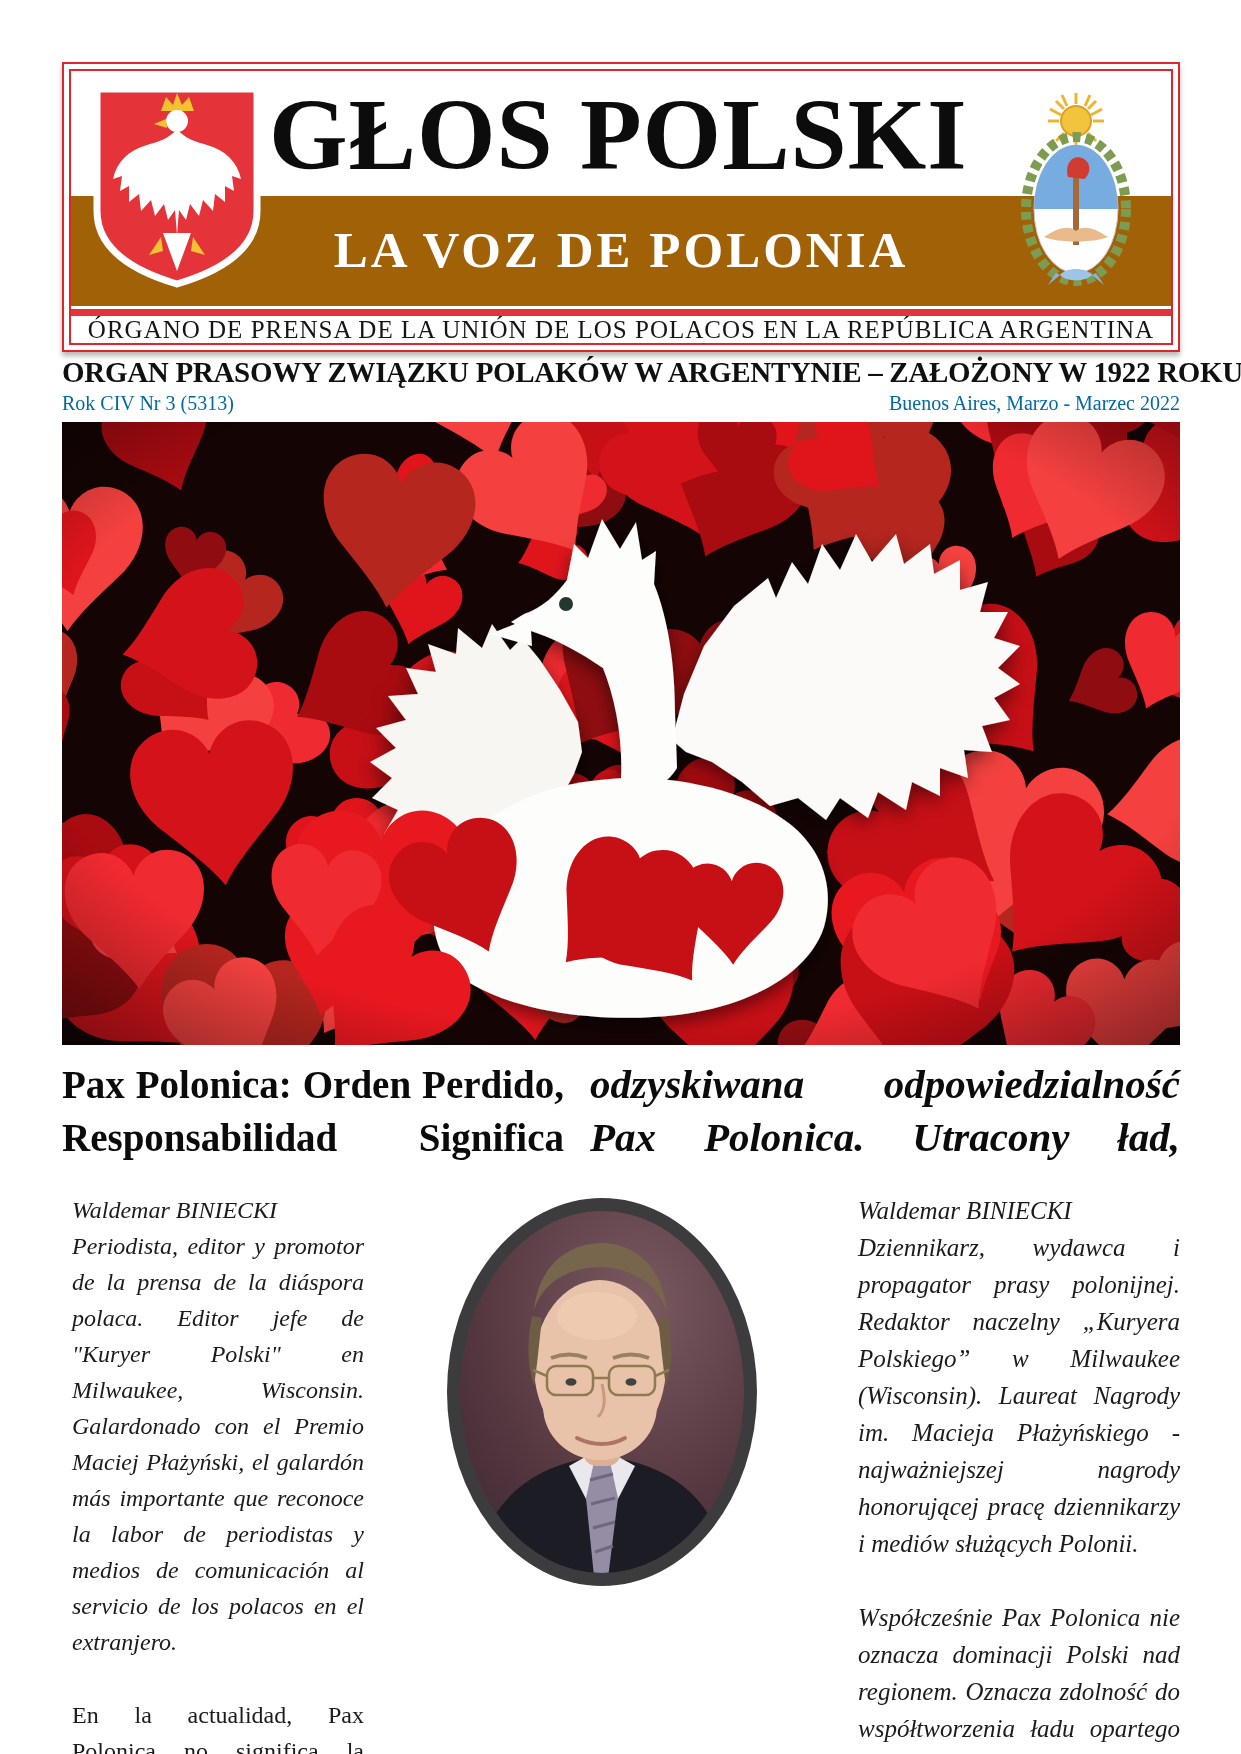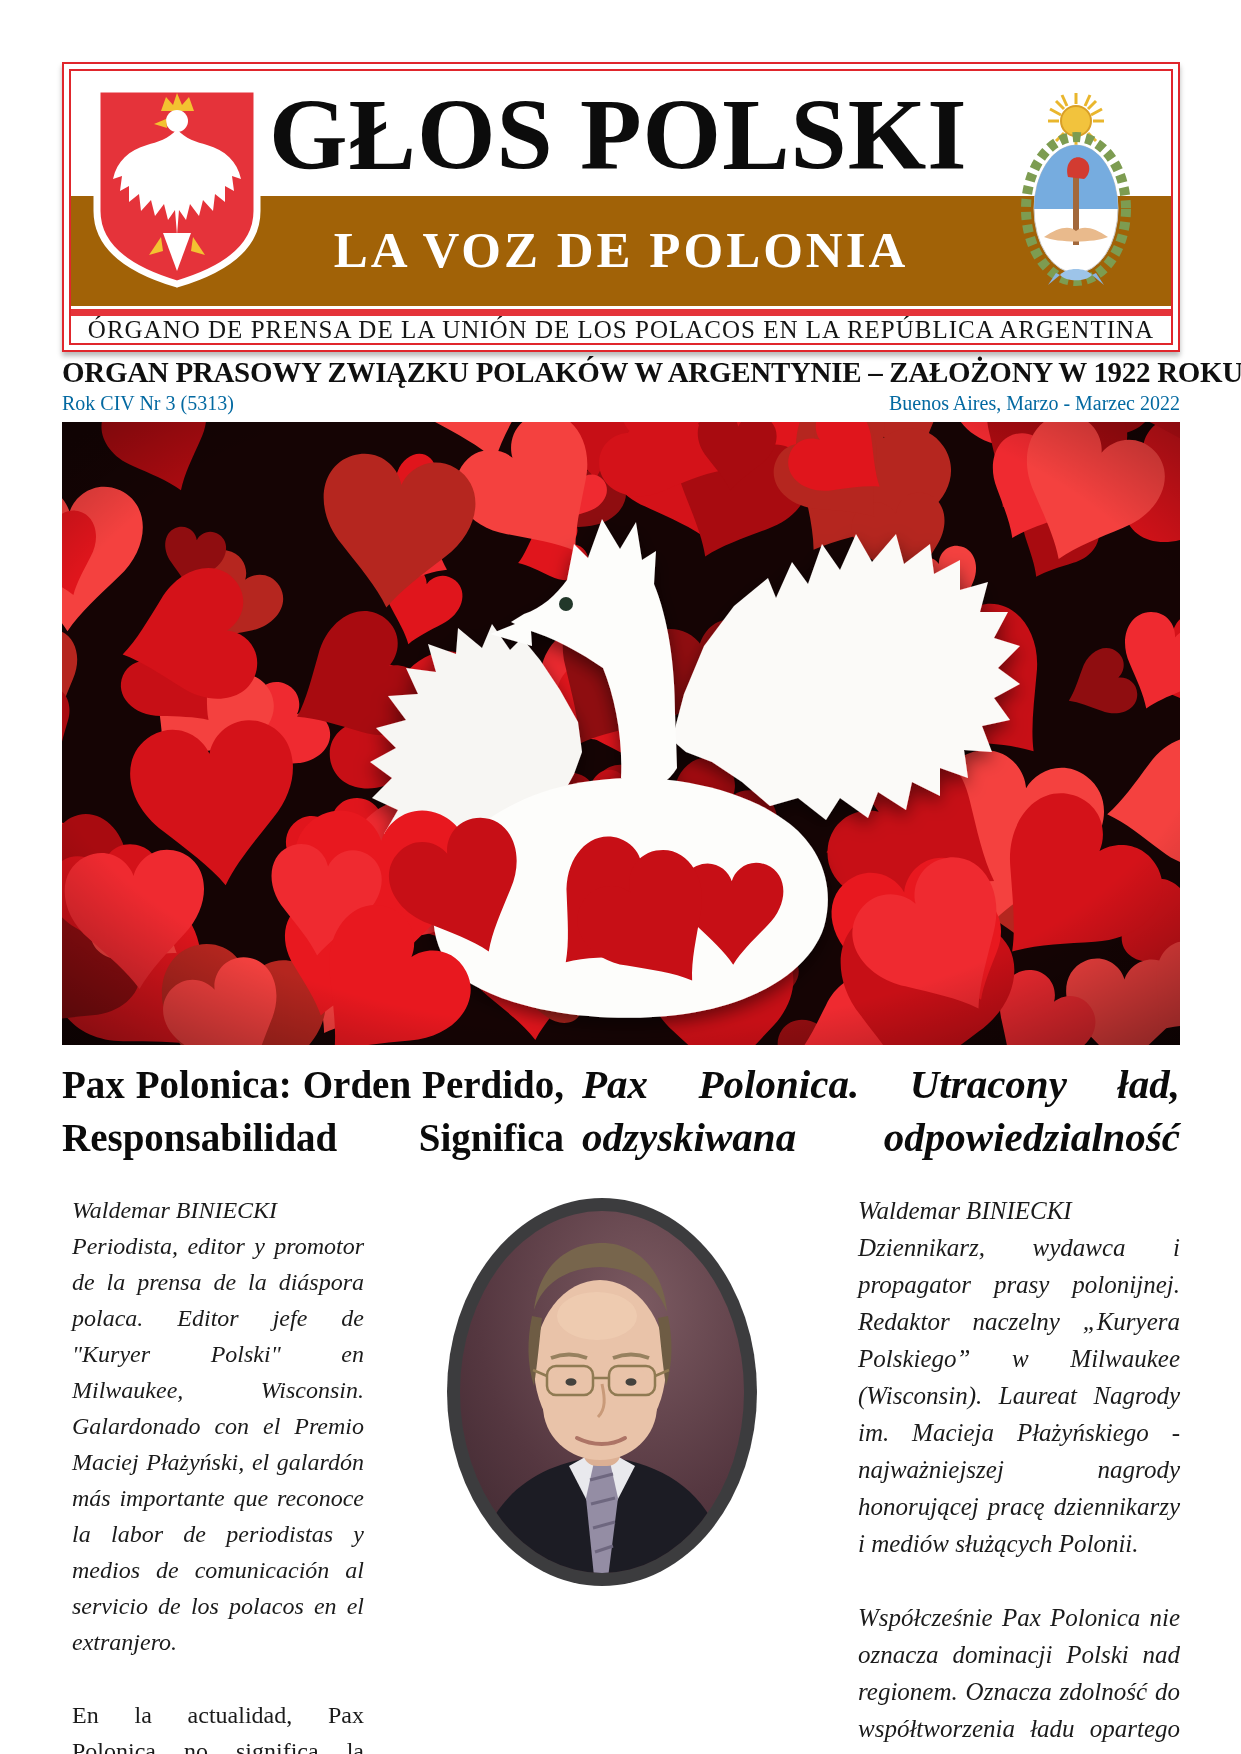--- a/index.html
+++ b/index.html
@@ -40,21 +40,21 @@
     font-size:29px;font-weight:bold;letter-spacing:-0.3px;color:#101010;white-space:nowrap;
   }
   .issue-row{
     position:absolute;left:62px;top:392px;width:1118px;display:flex;justify-content:space-between;
     font-size:20px;color:#0369a1;
   }
   
   .hero{position:absolute;left:62px;top:422px;width:1118px;height:623px;background:#150404;}
   .hero svg{display:block;}
   
-  .headline{position:absolute;left:62px;top:1058px;width:1118px;display:flex;gap:18px;}
+  .headline{position:absolute;left:62px;top:1058px;width:1118px;display:flex;gap:26px;}
   .headline-es{width:502px;font-weight:bold;}
   .headline-pl{flex:1;font-weight:bold;font-style:italic;}
   .hl-line{
     font-size:39px;line-height:53px;text-align:justify;text-align-last:justify;white-space:nowrap;color:#0b0b0b;
   }
   .headline-pl .hl-line{font-size:41px;}
   
   .col{position:absolute;top:1192px;text-align:justify;color:#1b1b1b;}
   .col-left{left:72px;width:292px;font-size:24px;line-height:36px;}
   .col-right{left:858px;width:322px;font-size:25px;line-height:37px;}
@@ -271,22 +271,22 @@
       <rect x="0" y="0" width="1118" height="623" fill="url(#vig)"></rect>
     </svg>
   </div>
 
   <div class="headline">
     <div class="headline-es">
       <div class="hl-line">Pax Polonica: Orden Perdido,</div>
       <div class="hl-line">Responsabilidad Significa</div>
     </div>
     <div class="headline-pl">
+      <div class="hl-line">odzyskiwana odpowiedzialność</div>
       <div class="hl-line">Pax Polonica. Utracony ład,</div>
-      <div class="hl-line">odzyskiwana odpowiedzialność</div>
     </div>
   </div>
 
   <div class="col col-left">
     <div class="byline">Waldemar BINIECKI</div>
     <div class="bio">Periodista, editor y promotor de la prensa de la diáspora polaca. Editor jefe de "Kuryer Polski" en Milwaukee, Wisconsin. Galardonado con el Premio Maciej Płażyński, el galardón más importante que reconoce la labor de periodistas y medios de comunicación al servicio de los polacos en el extranjero.</div>
     <div class="para">En la actualidad, Pax Polonica no significa la dominación de la región por parte de Polonia. Significa la capacidad de co-crear un orden basado en la</div>
   </div>
 
   <div class="portrait">

